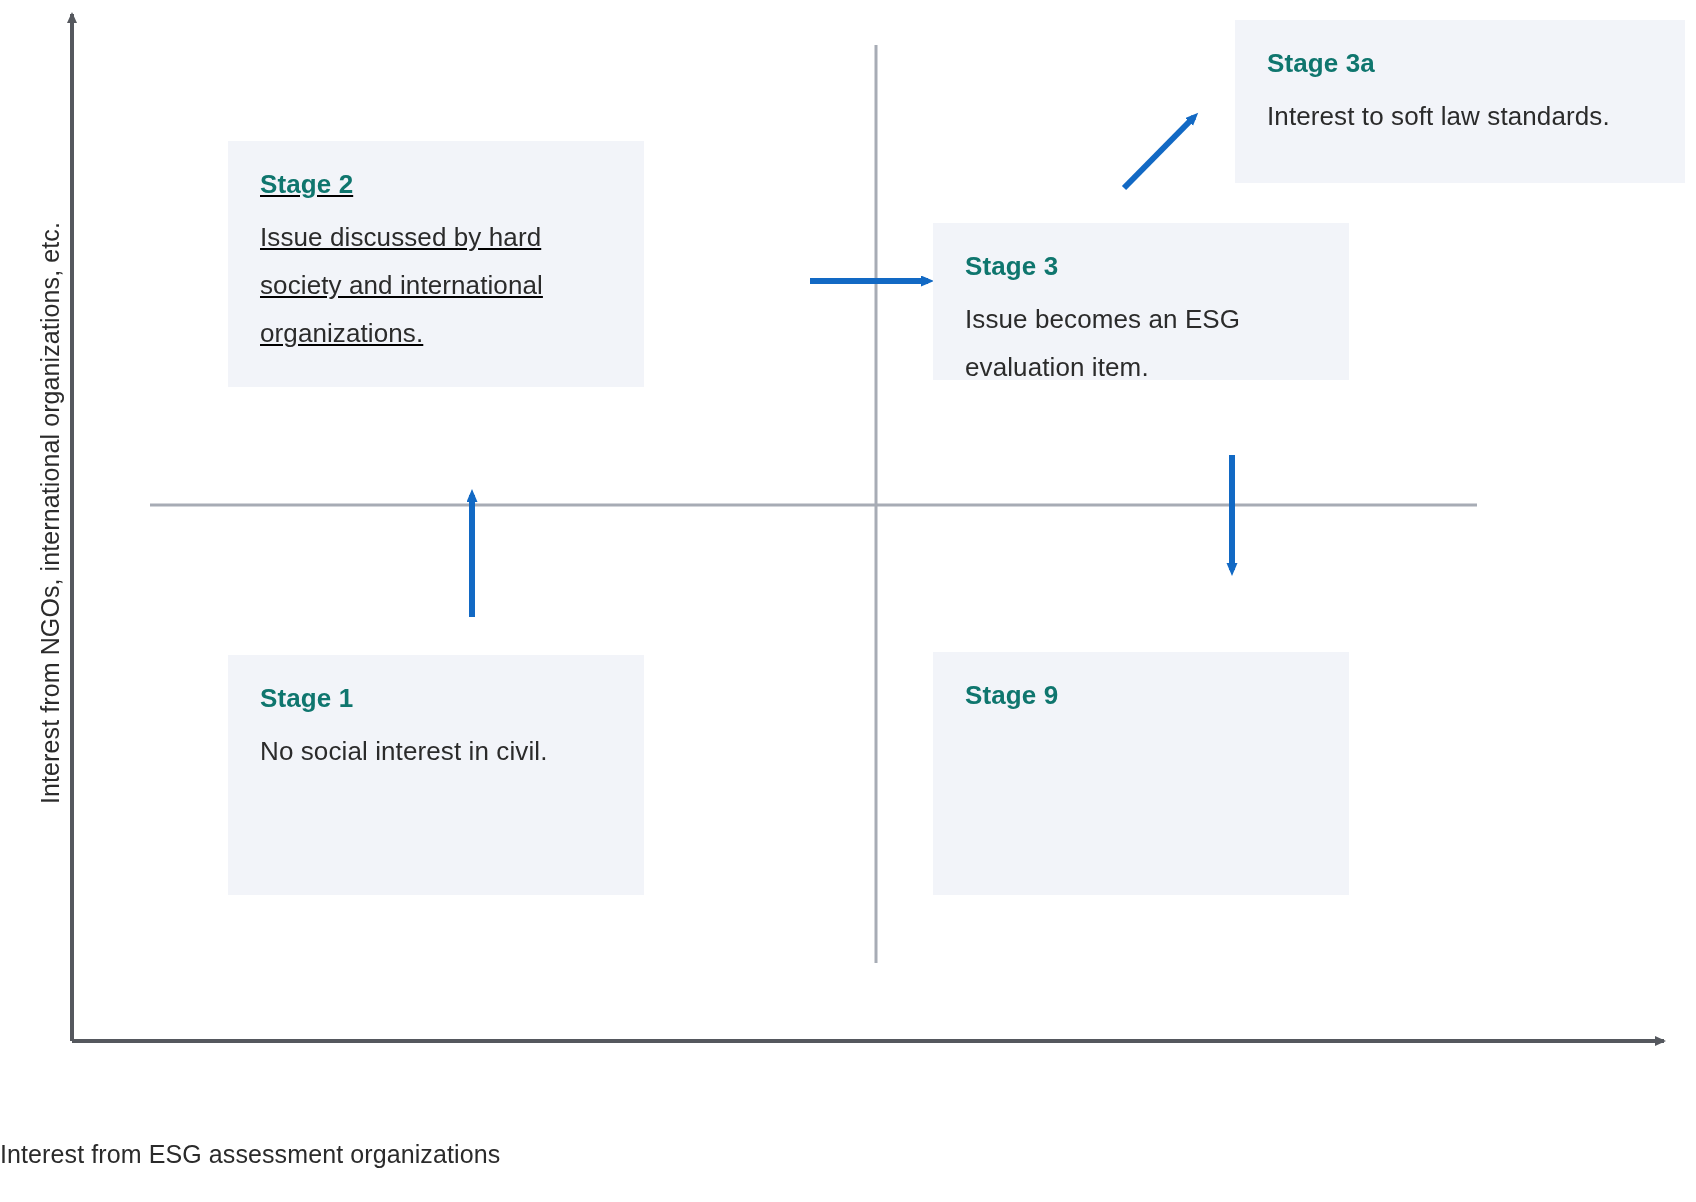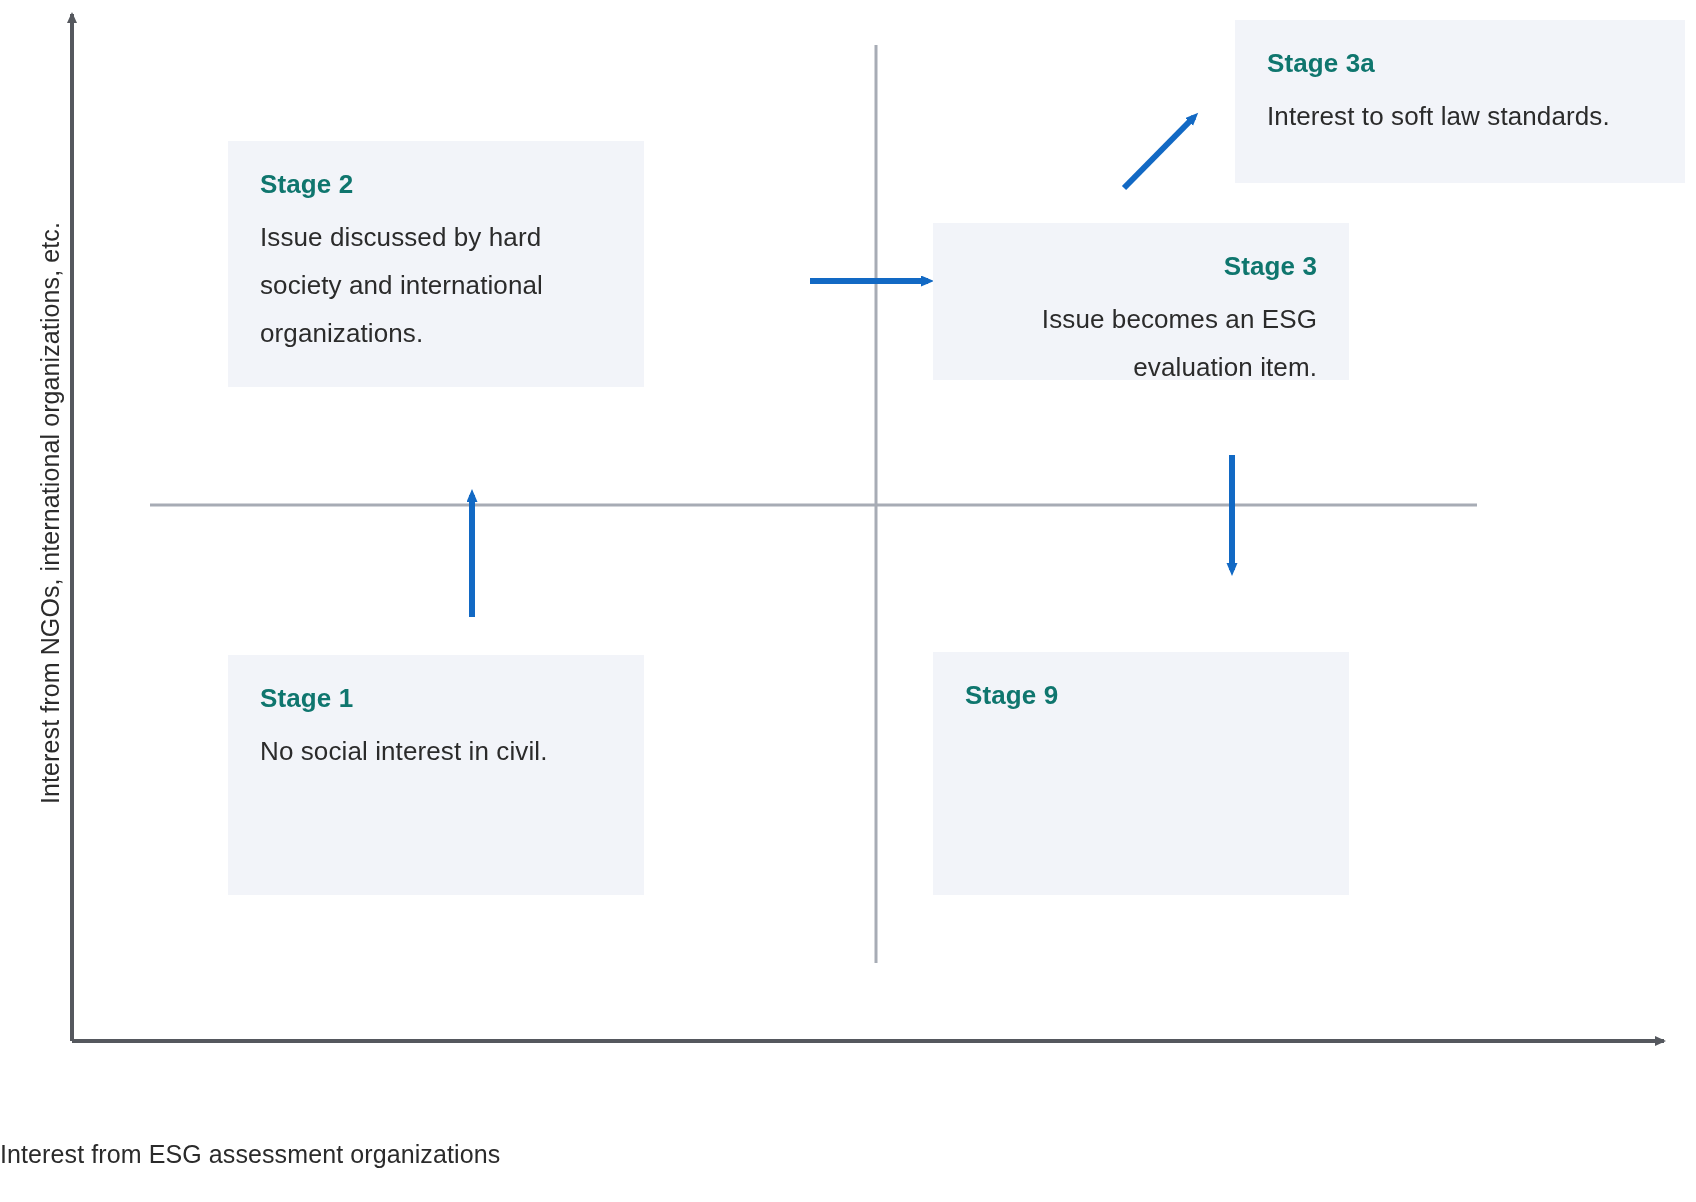--- a/index.html
+++ b/index.html
@@ -74,22 +74,22 @@
   .stage-body {
     color: #2b2b2b;
     font-size: 26px;
     font-weight: 400;
     line-height: 1.9;
     margin: 0;
     letter-spacing: 0.1px;
   }
 
   #stage-1 { left: 228px;  top: 655px; width: 416px; height: 240px; }
-  #stage-2 { left: 228px;  top: 141px; width: 416px; height: 246px; }
-  #stage-3 { left: 933px;  top: 223px; width: 416px; height: 157px; text-align: right; }
+  #stage-2 { left: 228px;  top: 141px; width: 416px; height: 246px; text-decoration: underline; }
+  #stage-3 { left: 933px;  top: 223px; width: 416px; height: 157px; }
   #stage-3a{ left: 1235px; top: 20px;  width: 450px; height: 163px; }
   #stage-4 { left: 933px;  top: 652px; width: 416px; height: 243px; }
 
   #stage-1 .stage-body,
   #stage-2 .stage-body,
   #stage-3 .stage-body,
   #stage-3a .stage-body,
   #stage-4 .stage-body { line-height: 1.85; }
 
   

